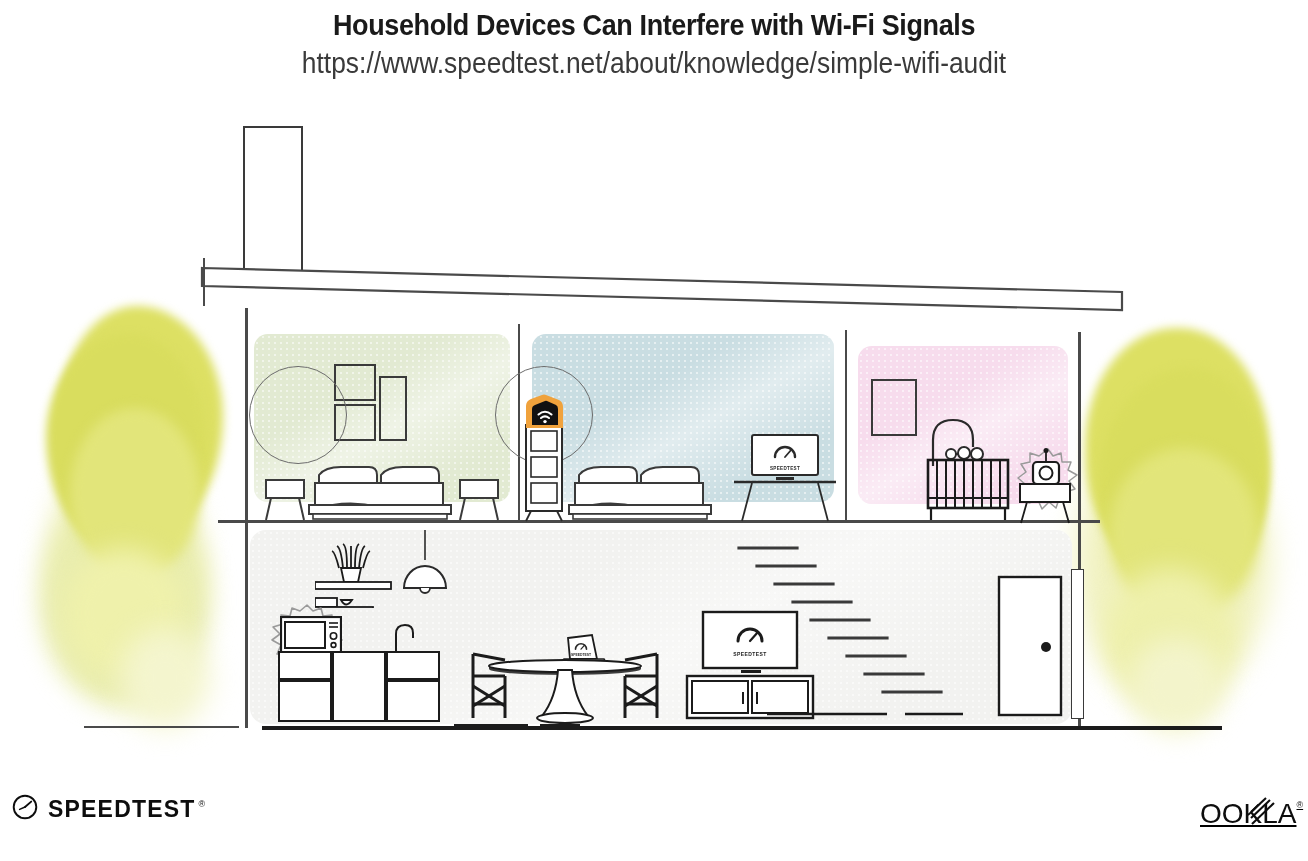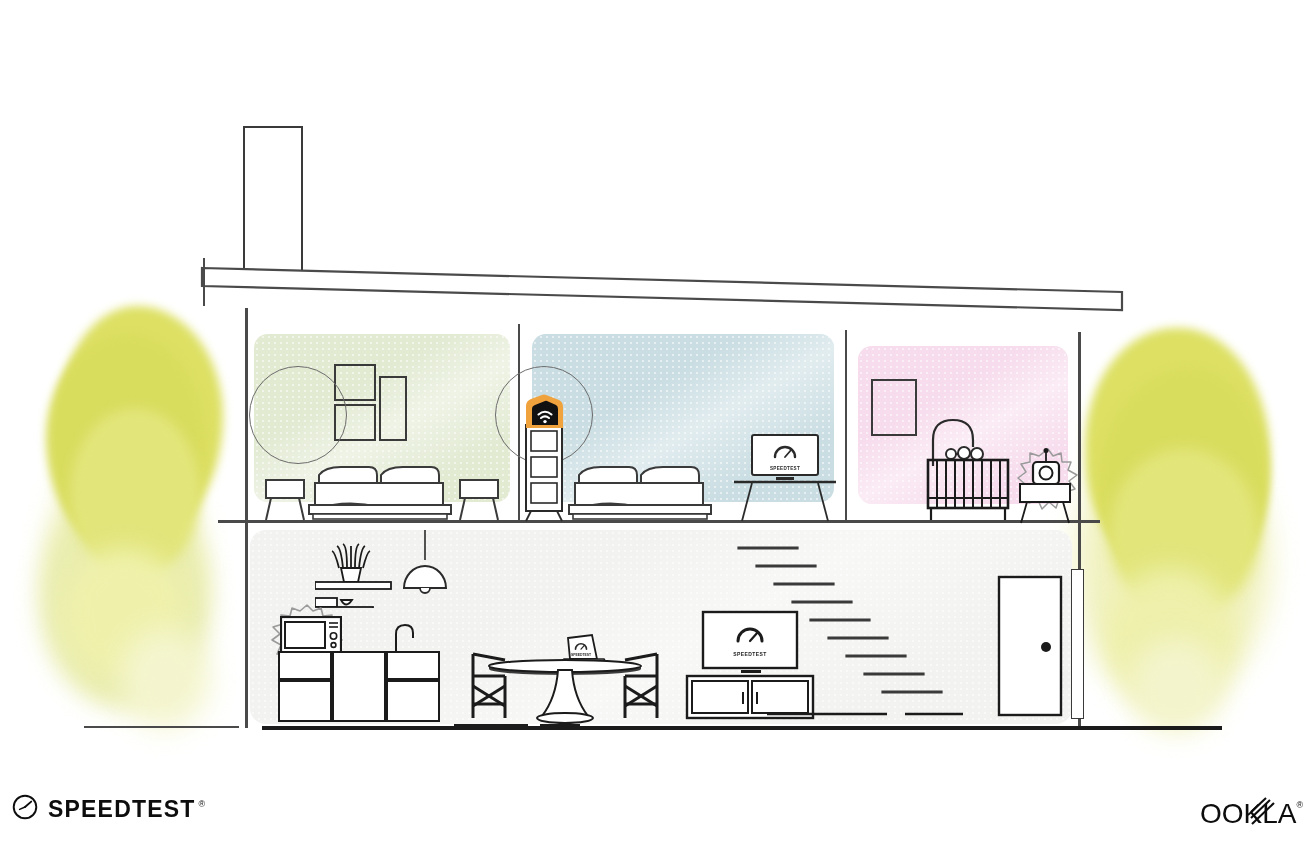--- a/index.html
+++ b/index.html
@@ -48,20 +48,24 @@
   .router-circle{position:absolute;border:1.6px solid #6b6b6b;border-radius:50%;}
 
   
   .halo{position:absolute;}
 </style>
 </head>
 <body>
 
 <div id="page">
 
+  <div class="hdr">
+    <div class="title">Household Devices Can Interfere with Wi-Fi Signals</div>
+    <div class="url">https://www.speedtest.net/about/knowledge/simple-wifi-audit</div>
+  </div>
 
   <div id="stage">
 
     <div class="tree" style="left:40px;top:190px;width:200px;height:440px;">
       <div class="blob" style="left:10px;top:140px;width:150px;height:250px;background:#f1f2c0;filter:blur(14px);"></div>
       <div class="blob" style="left:0px;top:190px;width:170px;height:220px;background:#e9edae;filter:blur(12px);"></div>
       <div class="blob" style="left:18px;top:8px;width:165px;height:230px;background:#dde063;filter:blur(5px);border-radius:48% 52% 46% 54%/50% 48% 52% 50%;"></div>
       <div class="blob" style="left:6px;top:36px;width:160px;height:215px;background:#d9dd5e;filter:blur(4px);border-radius:52% 48% 55% 45%/48% 52% 48% 52%;"></div>
       <div class="blob" style="left:30px;top:110px;width:130px;height:170px;background:#e2e57a;filter:blur(6px);border-radius:50%;"></div>
       <div class="blob" style="left:24px;top:250px;width:120px;height:130px;background:#eff1ab;filter:blur(12px);"></div>
@@ -411,21 +415,21 @@
           <circle cx="13" cy="13" r="11.3" fill="none" stroke="#0d0d0d" stroke-width="1.9"></circle>
           <line x1="13" y1="13" x2="19.2" y2="7.6" stroke="#0d0d0d" stroke-width="1.9" stroke-linecap="round"></line>
           <line x1="13" y1="13" x2="7.6" y2="15.4" stroke="#0d0d0d" stroke-width="1.5" stroke-linecap="round"></line>
         </svg>
       </span>
       <span class="speedtest-word">SPEEDTEST</span>
       <sup style="font-size:9px;color:#0d0d0d;margin-left:-7px;margin-top:-10px;">®</sup>
     </div>
 
     <div class="ookla-logo">
-      <div style="display:flex;align-items:center;">
+      <div style="display:flex;align-items:center;text-decoration:underline;">
         <span class="ookla-word">OOKLA</span>
         <span style="position:absolute;left:49px;top:-2px;">
           <svg width="36" height="34" viewBox="0 0 36 34">
             <g stroke="#0d0d0d" stroke-width="2.1" fill="none">
               <line x1="2" y1="16" x2="17" y2="2"></line>
               <line x1="2" y1="22" x2="21" y2="4"></line>
               <line x1="3" y1="28" x2="25" y2="7"></line>
             </g>
           </svg>
         </span>

